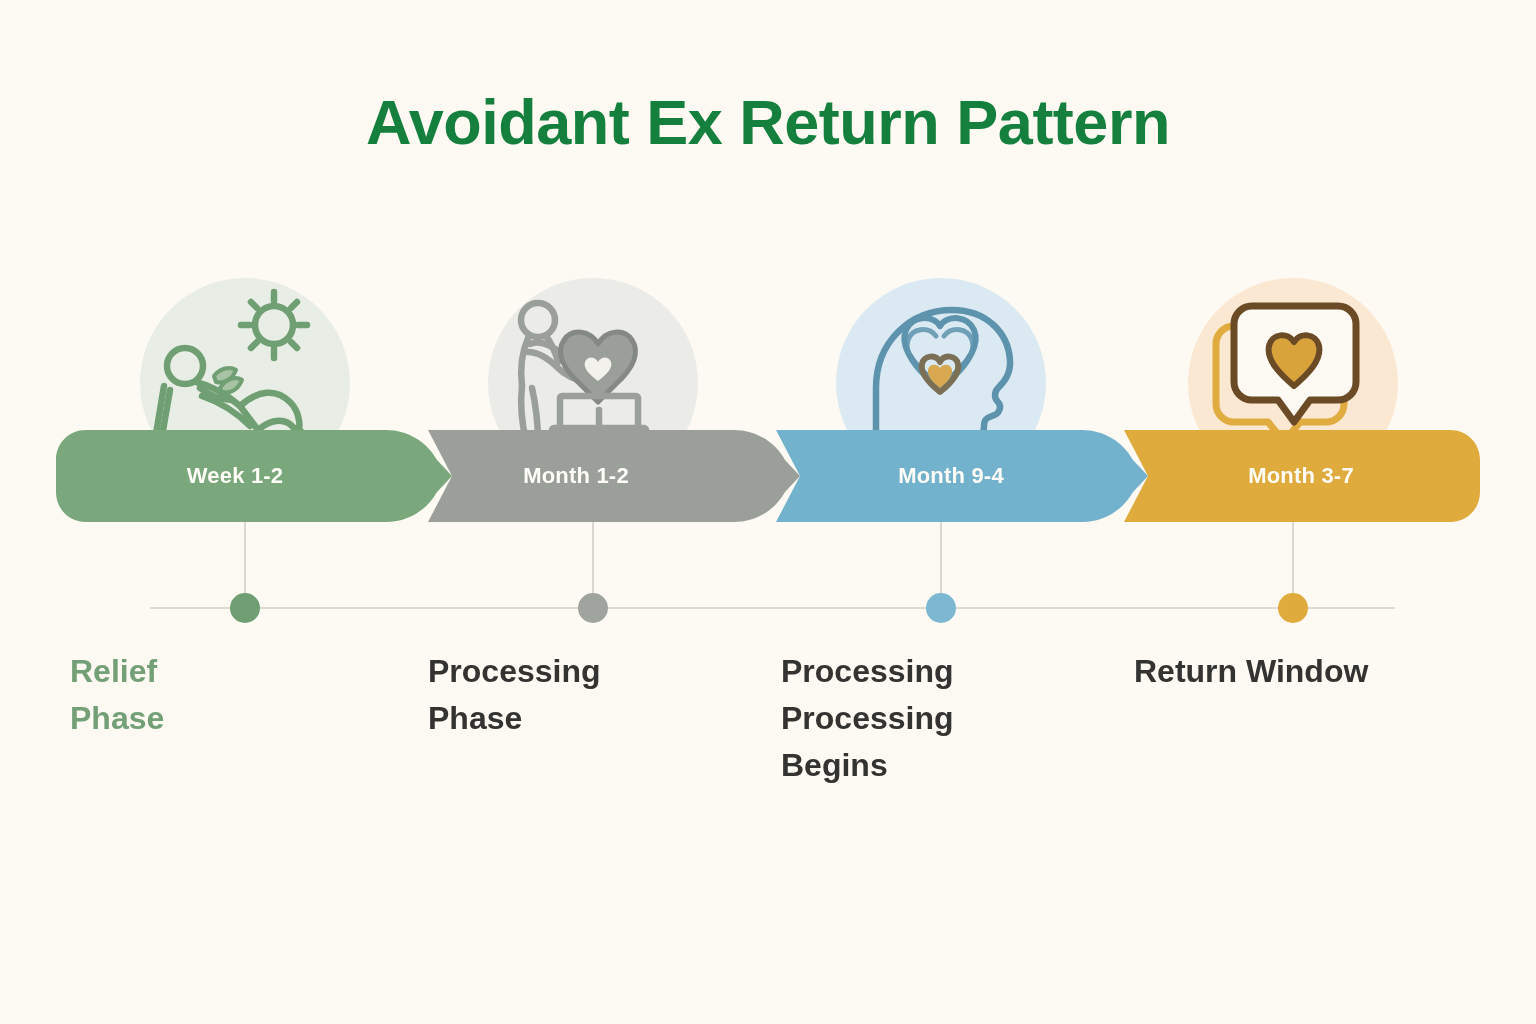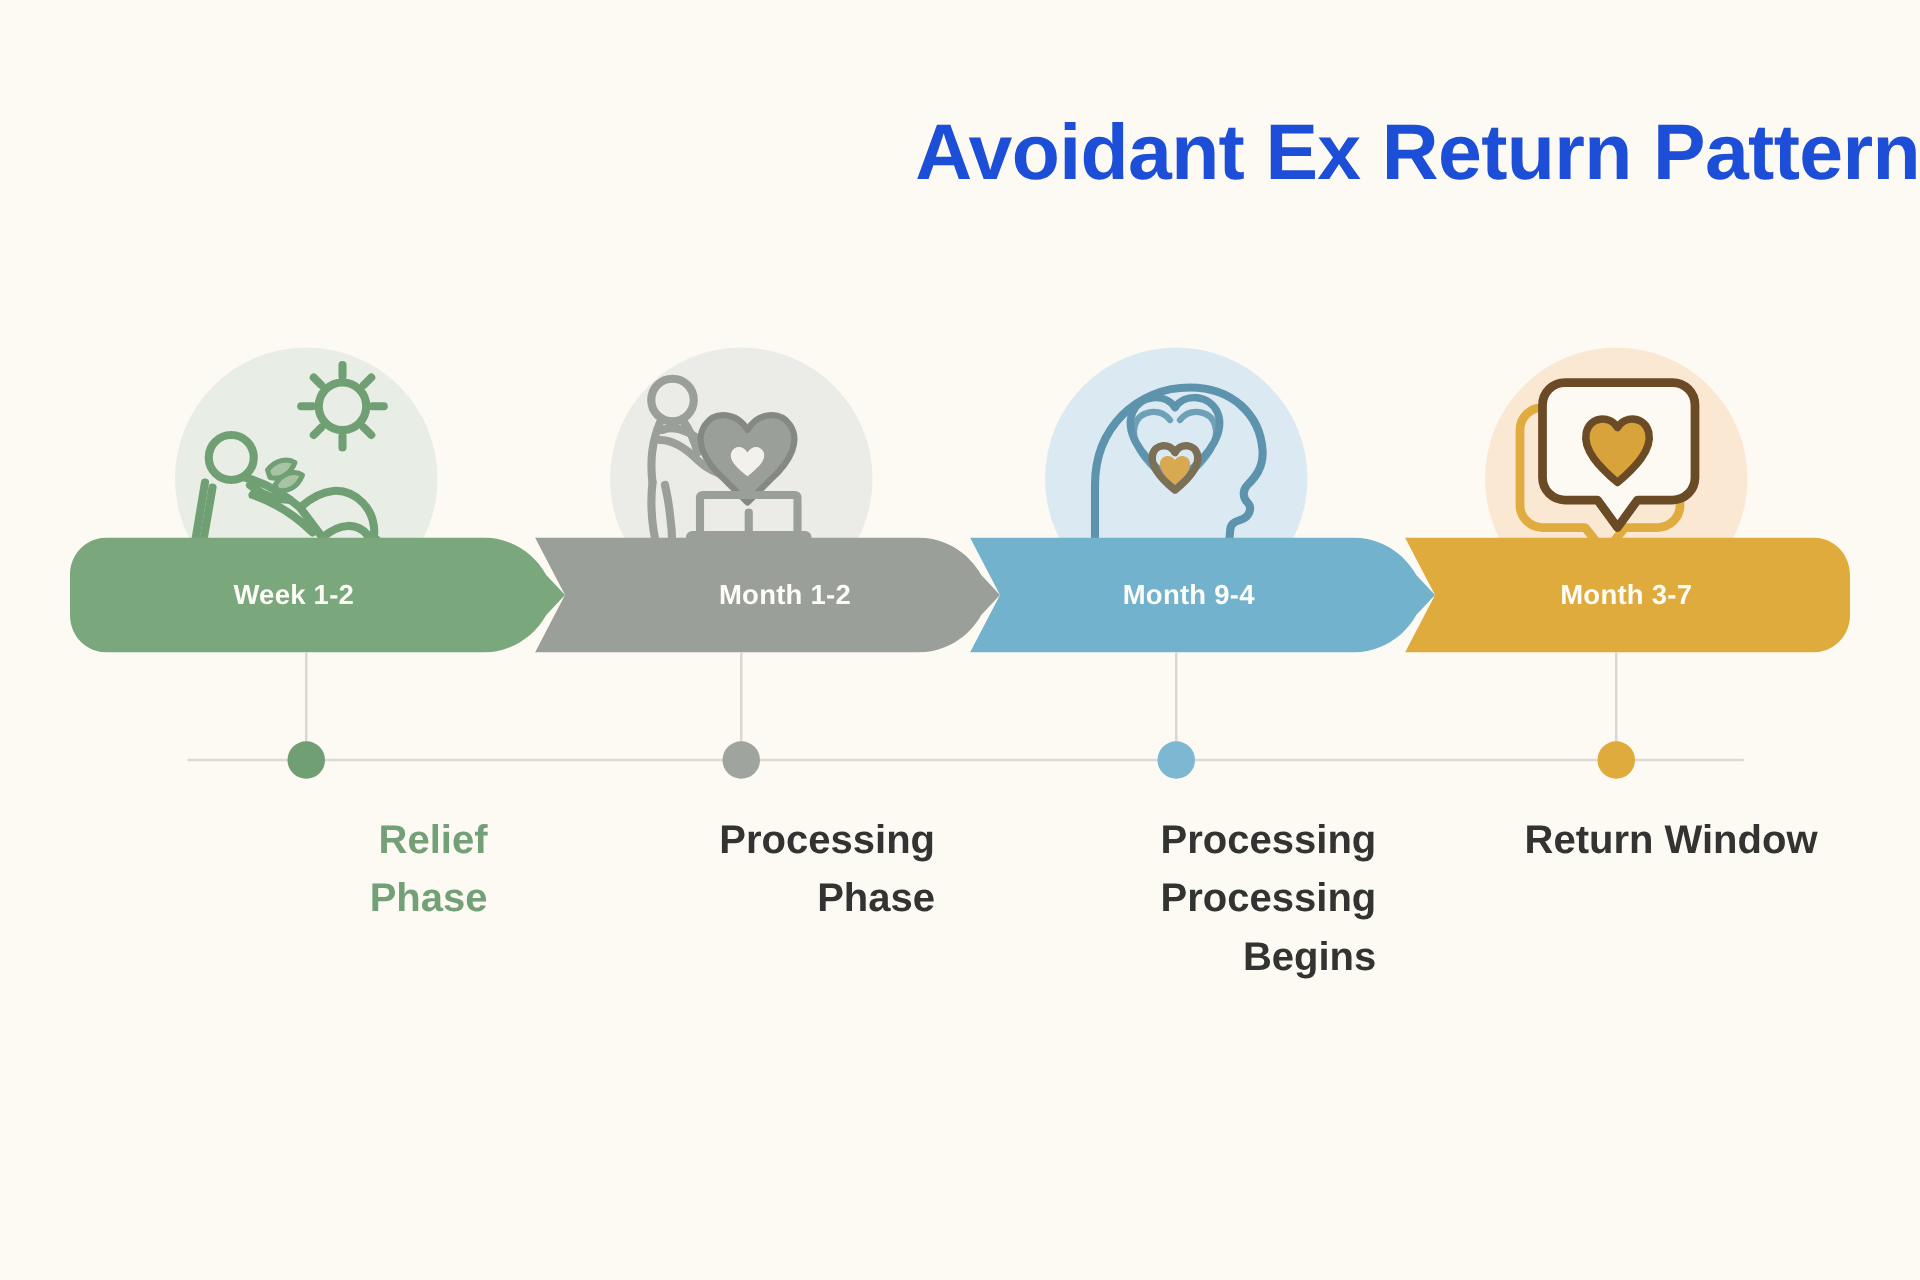--- a/index.html
+++ b/index.html
@@ -19,25 +19,25 @@
     position: absolute;
     inset: 0;
   }
 
   
   .title {
     position: absolute;
     top: 86px;
     left: 0;
     width: 1536px;
-    text-align: right;
+    text-align: center;
     font-size: 63px;
     font-weight: bold;
     letter-spacing: -0.5px;
-    color: #1d4ed8;
+    color: #15803d;
   }
 
   
   .icon-slot {
     position: absolute;
     width: 210px;
     height: 210px;
     top: 278px;
     margin-left: -105px;
   }
@@ -115,21 +115,21 @@
     top: 593px;
     margin-left: -15px;
   }
 
   
   .caption {
     position: absolute;
     top: 648px;
     width: 320px;
     margin-left: -160px;
-    text-align: right;
+    text-align: left;
     font-size: 32px;
     line-height: 47px;
     font-weight: bold;
     color: #333331;
   }
   .caption .line { display: block; }
 </style>
 </head>
 <body>
 
@@ -245,21 +245,21 @@
       <path d="M372 0 L678 0 C700 0 719 12 729 30 L744 46 L729 62 C719 80 700 92 678 92 L372 92 L396 46 Z" fill="#9b9f9a"></path>
 
       <path d="M720 0 L1026 0 C1048 0 1067 12 1077 30 L1092 46 L1077 62 C1067 80 1048 92 1026 92 L720 92 L744 46 Z" fill="#72b2cd"></path>
 
       <path d="M1068 0 L1394 0 C1411 0 1424 13 1424 30 L1424 62 C1424 79 1411 92 1394 92 L1068 92 L1092 46 Z" fill="#dfab3c"></path>
     </svg>
   </div>
 
   <div class="band-labels">
     <div class="band-label" style="left:235px">Week 1-2</div>
-    <div class="band-label" style="left:628px">Month 1-2</div>
+    <div class="band-label" style="left:576px">Month 1-2</div>
     <div class="band-label" style="left:951px">Month 9-4</div>
     <div class="band-label" style="left:1301px">Month 3-7</div>
   </div>
 
   <div class="stem" style="left:245px"></div>
   <div class="stem" style="left:593px"></div>
   <div class="stem" style="left:941px"></div>
   <div class="stem" style="left:1293px"></div>
 
   <div class="axis"></div>

